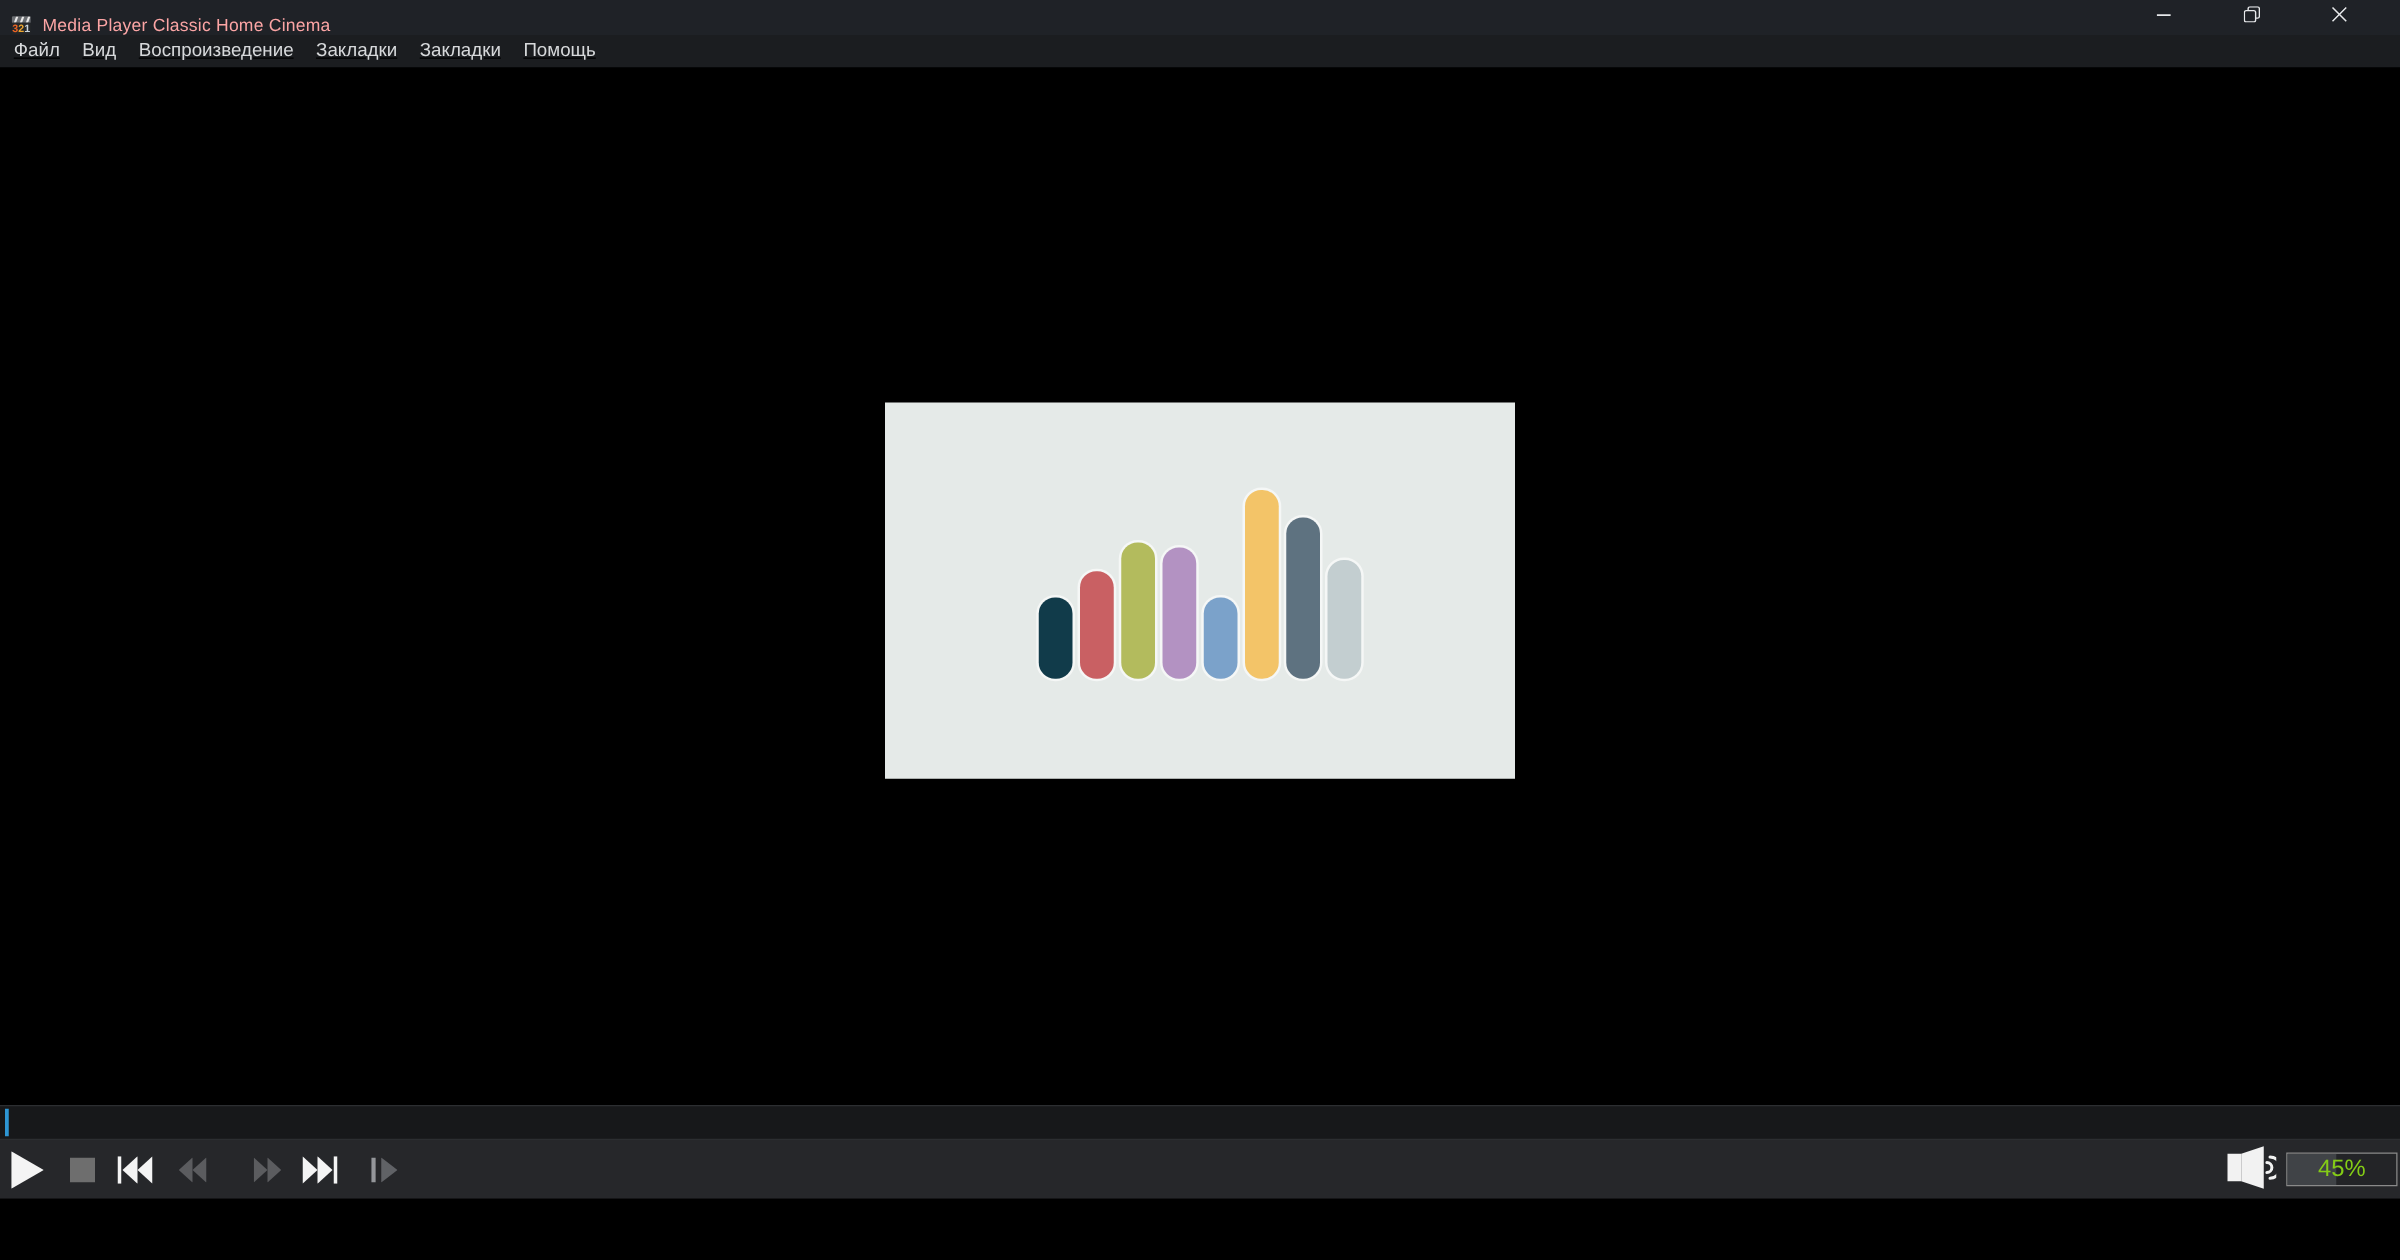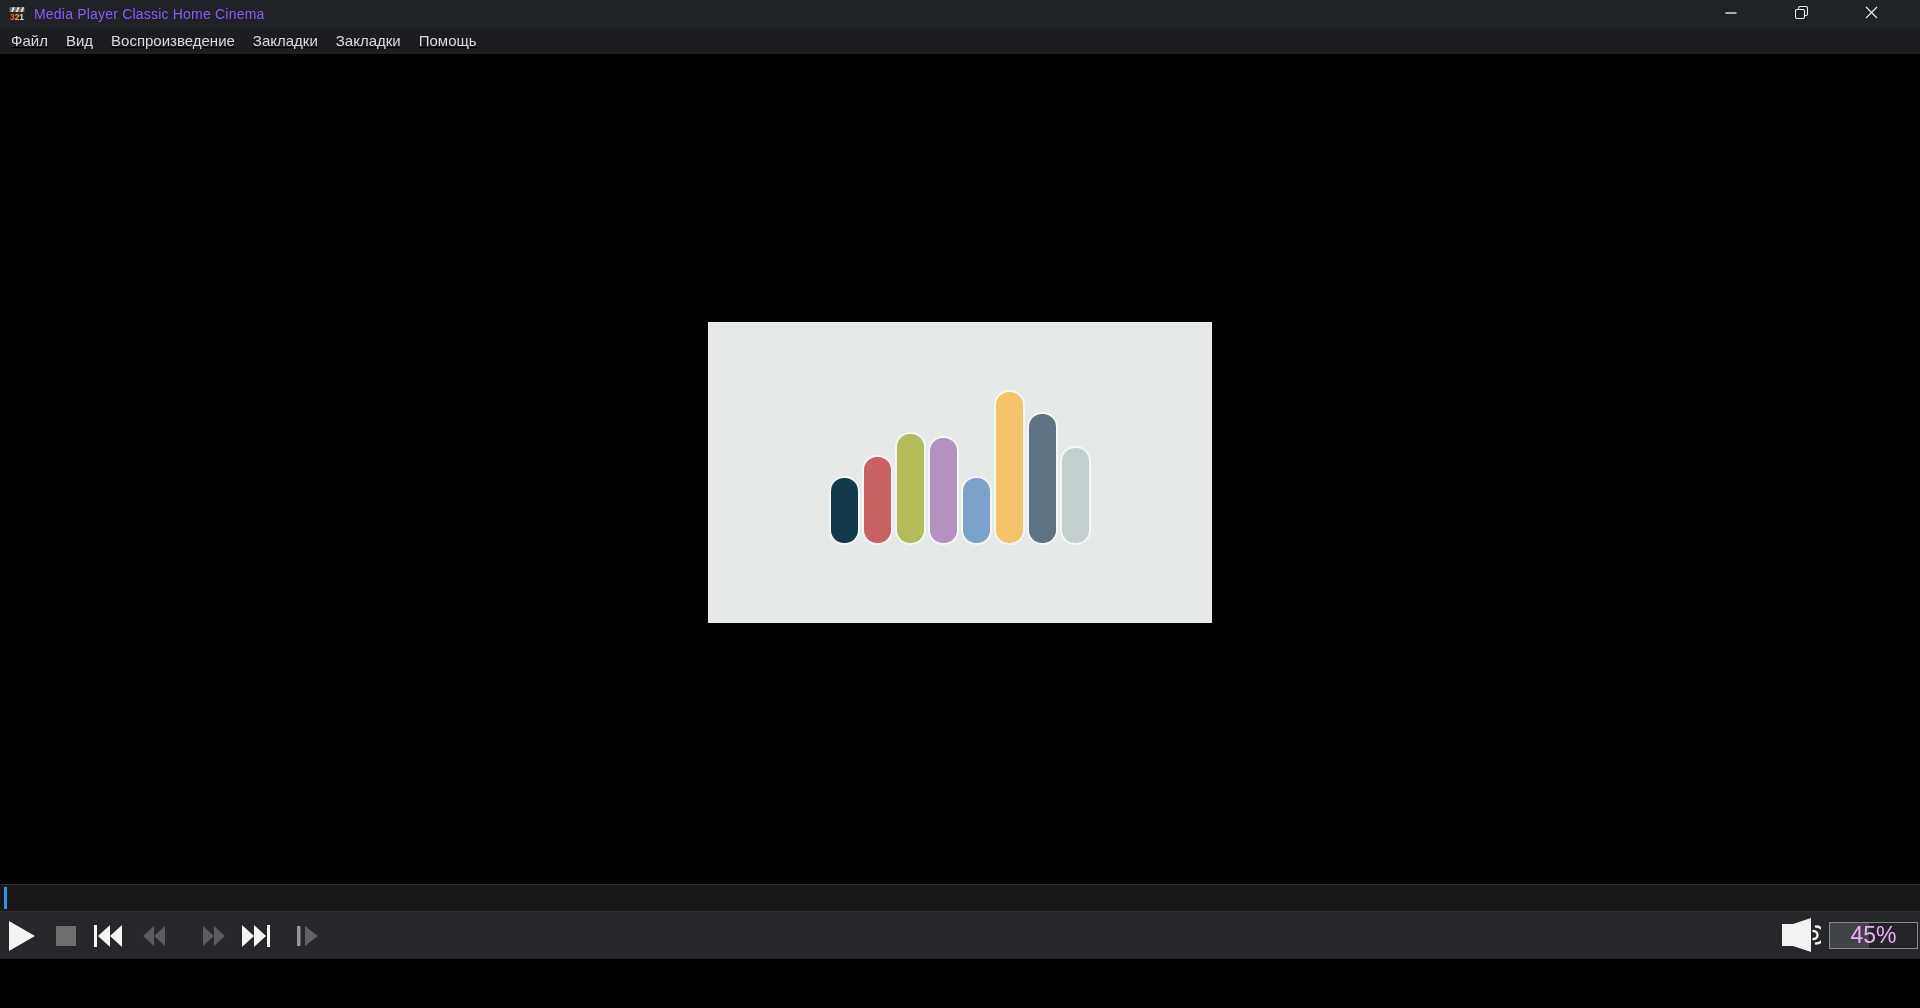--- a/index.html
+++ b/index.html
@@ -2,23 +2,23 @@
 <html><head>
 <meta charset="utf-8">
 <style>
   * { margin:0; padding:0; box-sizing:border-box; }
   html,body { background:#000; }
   body { font-family:"Liberation Sans","DejaVu Sans",sans-serif; }
   .app { position:relative; width:1920px; height:1008px; background:#000; overflow:hidden; }
 
   
   .titlebar { position:absolute; top:0; left:0; width:100%; height:28px;
-              background:#1f2227; display:flex; align-items:center; }
+              background:#1f2227; display:flex; align-items:flex-end; }
   .app-icon { width:16px; height:16px; margin:0 9px 0 9px; display:flex; }
-  .title-text { color:#8b5cf6; font-size:14px; letter-spacing:.2px; }
+  .title-text { color:#fca5a5; font-size:14px; letter-spacing:.2px; }
   .win-controls { margin-left:auto; display:flex; gap:24px; margin-right:26px; }
   .win-btn { width:46px; height:28px; display:flex; align-items:center; justify-content:center; cursor:default; }
 
   
   .menubar { position:absolute; top:28px; left:0; width:100%; height:26px;
              background:#1b1d20; display:flex; align-items:center;
              padding-left:2px;text-decoration:underline; }
   .menu-item { color:#d7d9db; font-size:15px; padding:0 9px; line-height:26px; }
 
   
@@ -45,21 +45,21 @@
   .b-ffwd  { margin-left:37px; }
   .b-next  { margin-left:16px; }
   .b-step  { margin-left:27px; }
 
   .vol-group { margin-left:auto; display:flex; align-items:center; margin-right:2px; }
   .vol-box { position:relative; width:89px; height:27px; border:1px solid #8a8a8a;
              background:#232427; margin-left:8px; overflow:hidden; }
   .vol-fill { position:absolute; left:0; top:0; bottom:0; background:#404347; }
   .vol-label { position:absolute; left:0; top:0; width:100%; height:100%;
                display:flex; align-items:center; justify-content:center;
-               color:#f0abfc; font-size:23px; }
+               color:#84cc16; font-size:19px; }
 
   .bottom-strip { position:absolute; top:959px; left:0; width:100%; height:49px; background:#000; }
 </style>
 </head>
 <body>
 
 <div class="app">
 
   <div class="titlebar">
     <span class="app-icon">

